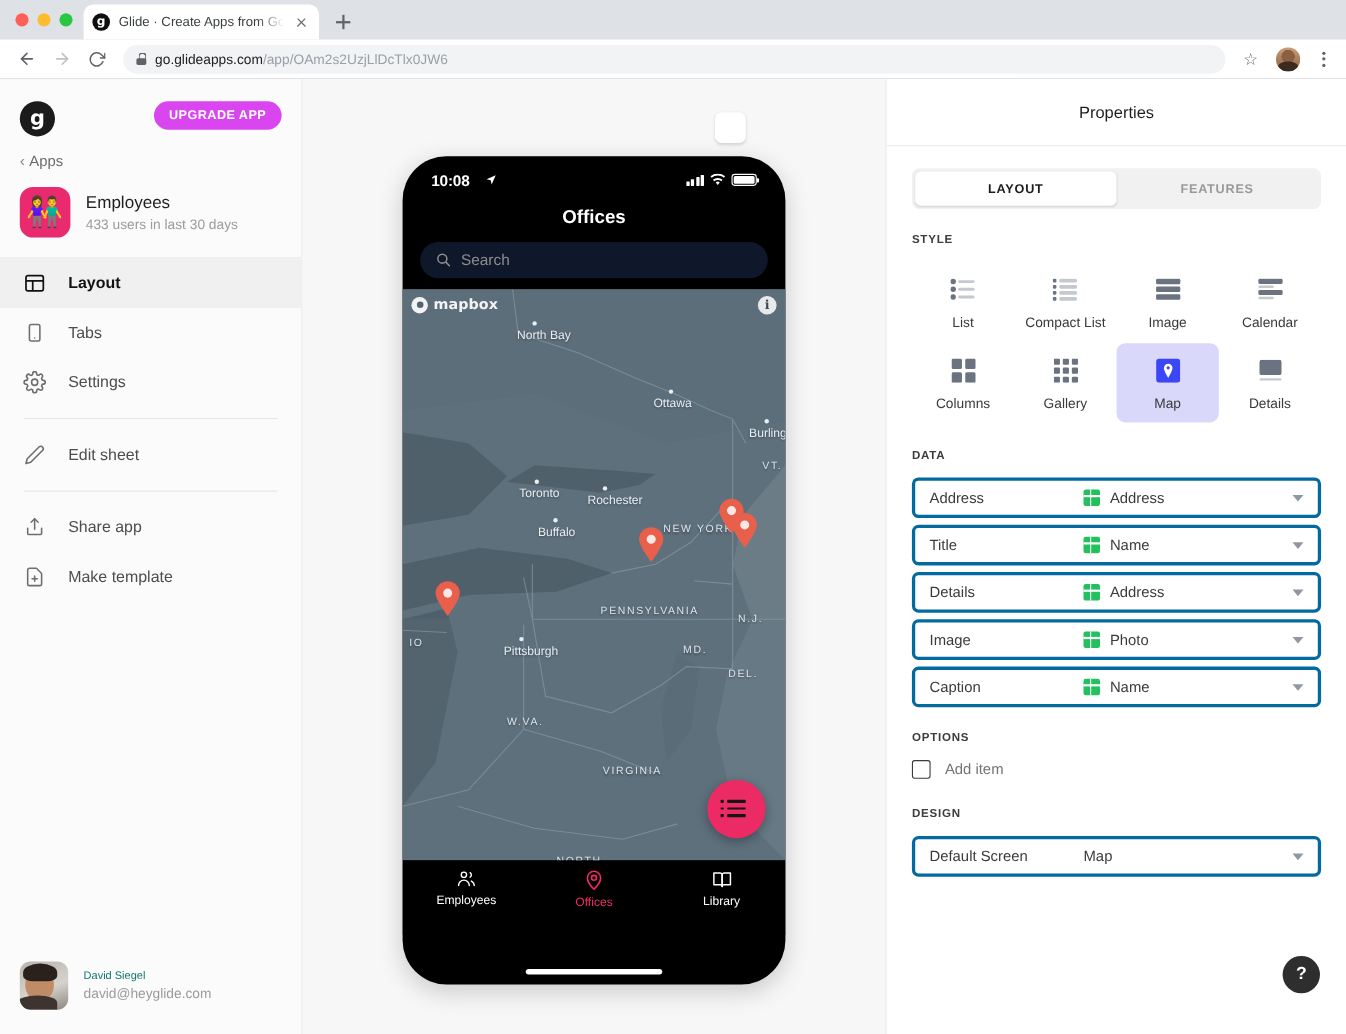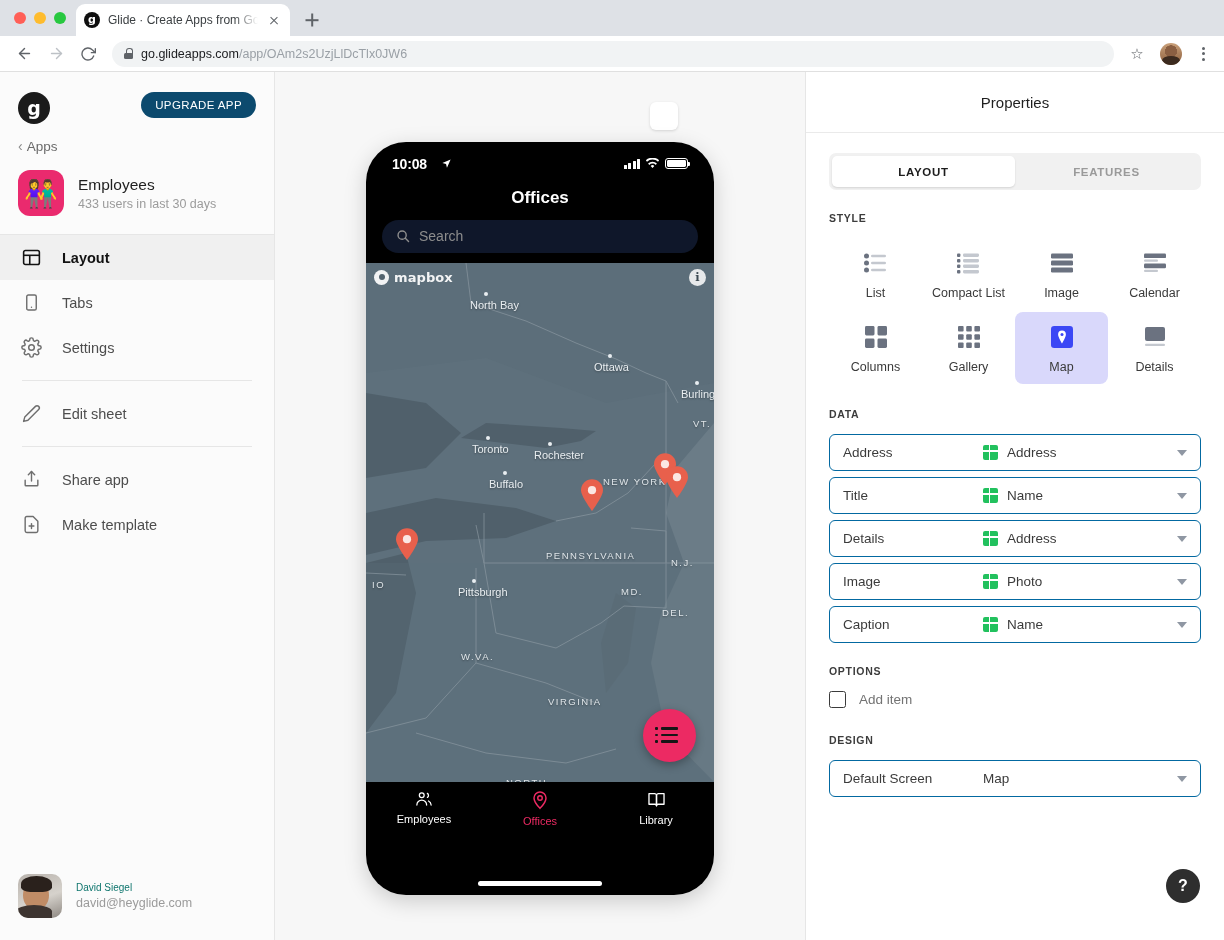--- a/index.html
+++ b/index.html
@@ -99,22 +99,22 @@
     border-right: 1px solid #e6e6e6; display: flex; flex-direction: column;
     position: relative;
   }
   .sb-top { padding: 20px 18px 0 18px; display: flex; align-items: flex-start; justify-content: space-between; }
   .glide-logo {
     width: 32px; height: 32px; border-radius: 50%; background: #1b1b1b; color: #fff;
     font-size: 19px; font-weight: 700; display:flex; align-items:center; justify-content:center;
     font-family: "DejaVu Sans", sans-serif; line-height:1;
   }
   .upgrade {
-    background: #0c4a6e; color: #fff; border: none; border-radius: 14px;
-    font-size: 11.5px; font-weight: 400; letter-spacing: .4px; padding: 7px 14px; cursor: pointer;
+    background: #d946ef; color: #fff; border: none; border-radius: 14px;
+    font-size: 11.5px; font-weight: 700; letter-spacing: .4px; padding: 7px 14px; cursor: pointer;
     font-family: "Liberation Sans", sans-serif;
   }
   .apps-back {
     display: flex; align-items: center; gap: 4px; padding: 14px 18px 6px 18px;
     color: #6b6b6b; font-size: 13.5px; cursor: pointer;
   }
   .chev-left { font-size: 14px; color:#8a8a8a; }
 
   .app-card { display: flex; align-items: center; gap: 14px; padding: 10px 18px 18px 18px; cursor: pointer; }
   .app-icon {
@@ -252,21 +252,21 @@
   .style-cell {
     display:flex; flex-direction:column; align-items:center; gap:10px; padding:12px 0 10px;
     border-radius:8px; cursor:pointer;
   }
   .style-cell.selected { background:#d9d8fb; }
   .style-cell .lbl { font-size:12.5px; color:#3a3a3a; }
   .style-ico { width:30px; height:26px; display:flex; align-items:center; justify-content:center; }
 
   .data-rows { margin-bottom: 22px; }
   .data-row {
-    height: 37px; border:1px solid #0369a1; border-radius:6px; display:flex; align-items:center;
+    height: 37px; border:3px solid #0369a1; border-radius:6px; display:flex; align-items:center;
     padding: 0 13px; margin-bottom:6px; background:#fff; cursor:pointer;
   }
   .dr-key { font-size:13.5px; color:#3b3b3b; width: 140px; flex:0 0 140px; }
   .dr-val { display:flex; align-items:center; gap:9px; flex:1; font-size:13.5px; color:#3b3b3b; }
   .sheet-ico { width:15px; height:15px; border-radius:2px; background:#22c15e; position:relative; flex:0 0 15px; }
   .sheet-ico::before { content:""; position:absolute; left:0; top:5px; width:15px; height:1.6px; background:#fff; }
   .sheet-ico::after  { content:""; position:absolute; left:5.5px; top:0; width:1.6px; height:15px; background:#fff; }
   .caret { width:0; height:0; border-left:5px solid transparent; border-right:5px solid transparent; border-top:6px solid #8f97a3; }
 
   .opt-row { display:flex; align-items:center; gap:13px; margin-bottom: 26px; cursor:pointer; }

